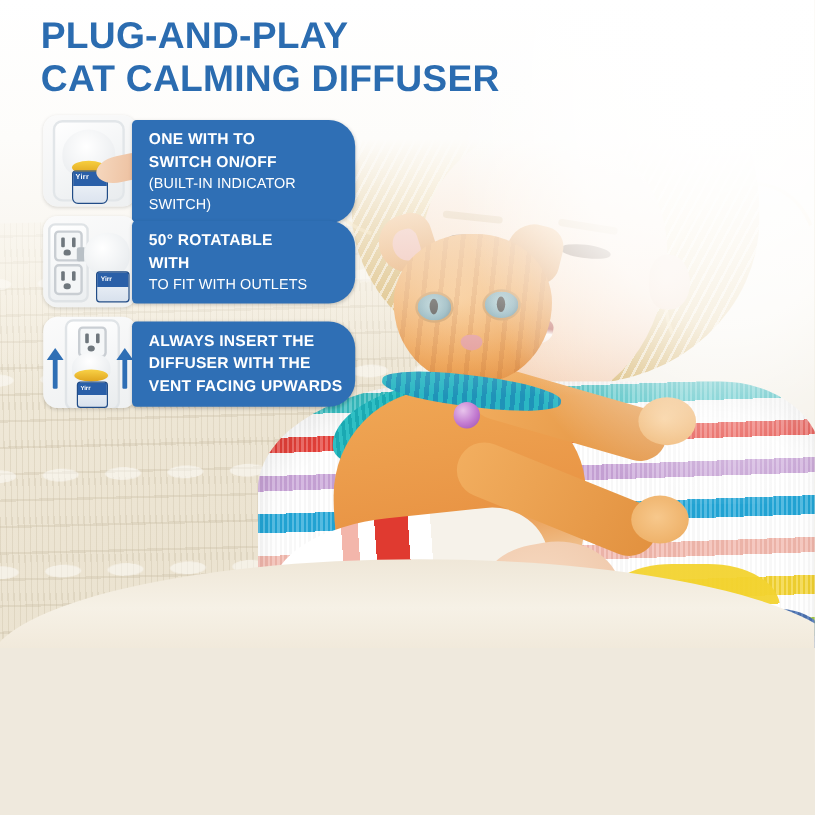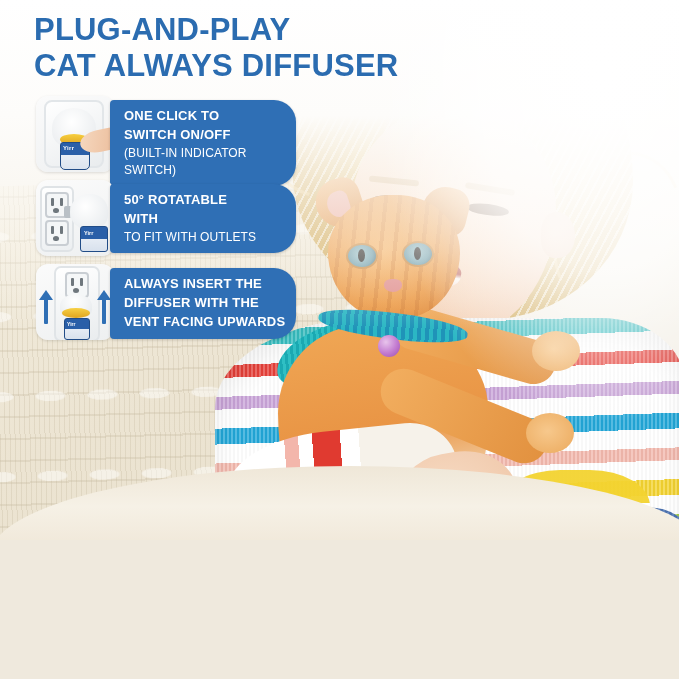--- a/index.html
+++ b/index.html
@@ -330,36 +330,36 @@
     <div class="foot"></div>
     <div class="foot-toes"></div>
 
     <div class="light-top"></div>
     <div class="light-right"></div>
     <div class="cushion"></div>
   </div>
 
   <div class="title">
     <div>PLUG-AND-PLAY</div>
-    <div class="title-l2">CAT ALWAYS DIFFUSER</div>
+    <div class="title-l2">CAT CALMING DIFFUSER</div>
   </div>
 
   <div class="features">
 
     <div class="feature">
       <div class="thumb">
         <div class="t1-wall"></div>
         <div class="t1-dome"></div>
         <div class="t1-vent"></div>
         <div class="t1-bottle"></div>
         <div class="t1-label">Yirr</div>
         <div class="t1-finger"></div>
       </div>
       <div class="bubble">
-        <div class="b-strong">ONE CLICK TO</div>
+        <div class="b-strong">ONE WITH TO</div>
         <div class="b-strong">SWITCH ON/OFF</div>
         <div class="b-sub">(BUILT-IN INDICATOR SWITCH)</div>
       </div>
     </div>
 
     <div class="feature">
       <div class="thumb">
         <div class="t2-plate"></div>
         <div class="t2-sock t2-sock-a">
           <span class="pin pin-l"></span>

